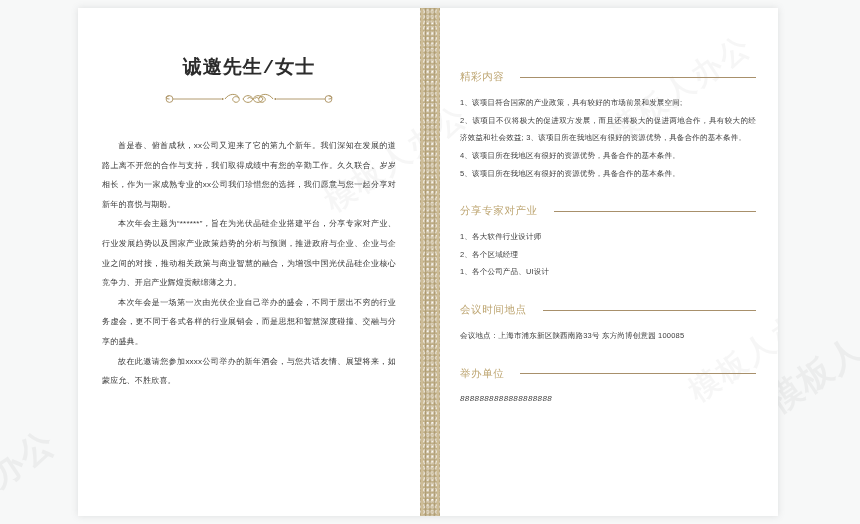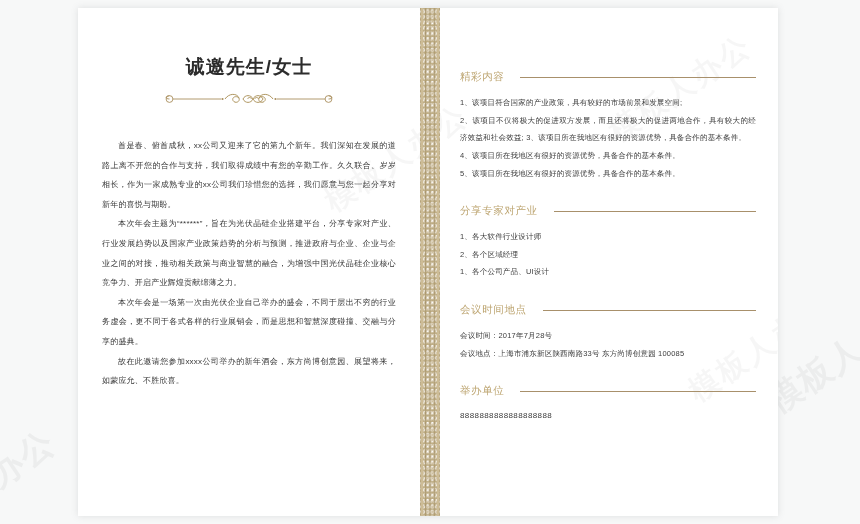--- a/index.html
+++ b/index.html
@@ -104,21 +104,21 @@
     height: 508px;
     padding: 46px 24px 0 24px;
   }
 
   .invite-title {
     text-align: center;
     font-size: 19px;
     font-weight: 700;
     color: #2c2c2c;
     letter-spacing: 1px;
-    font-family: Liberation Sans, sans-serif;
+    font-family: Liberation Mono, monospace;
   }
 
   .flourish {
     margin: 8px auto 0;
     width: 180px;
     height: 22px;
     display: block;
   }
 
   .body-copy {
@@ -174,20 +174,21 @@
     line-height: 2.35;
     color: #3d3d3d;
     letter-spacing: 0.2px;
   }
 
   .org-value {
     font-size: 8px;
     line-height: 2;
     color: #3d3d3d;
     letter-spacing: 0.4px;
+    font-style: italic;
   }
 </style>
 </head>
 <body>
 
 <div class="bg-watermark bg-wm-bl">办公</div>
 <div class="bg-watermark bg-wm-br">模板人</div>
 
 <div class="page">
 
@@ -217,21 +218,21 @@
         <path d="M95.5 11 C96.5 9 99 9 99.5 11"></path>
       </g>
       <circle cx="63.5" cy="11" r="1.1" fill="#a98f5e"></circle>
       <circle cx="116.5" cy="11" r="1.1" fill="#a98f5e"></circle>
     </svg>
 
     <div class="body-copy">
       <p>首是春、俯首成秋，xx公司又迎来了它的第九个新年。我们深知在发展的道路上离不开您的合作与支持，我们取得成绩中有您的辛勤工作。久久联合、岁岁相长，作为一家成熟专业的xx公司我们珍惜您的选择，我们愿意与您一起分享对新年的喜悦与期盼。</p>
       <p>本次年会主题为“******”，旨在为光伏晶硅企业搭建平台，分享专家对产业、行业发展趋势以及国家产业政策趋势的分析与预测，推进政府与企业、企业与企业之间的对接，推动相关政策与商业智慧的融合，为增强中国光伏晶硅企业核心竞争力、开启产业辉煌贡献绵薄之力。</p>
       <p>本次年会是一场第一次由光伏企业自己举办的盛会，不同于层出不穷的行业务虚会，更不同于各式各样的行业展销会，而是思想和智慧深度碰撞、交融与分享的盛典。</p>
-      <p>故在此邀请您参加xxxx公司举办的新年酒会，东方尚博创意园、展望将来，如蒙应允、不胜欣喜。</p>
+      <p>故在此邀请您参加xxxx公司举办的新年酒会，与您共话友情、展望将来，如蒙应允、不胜欣喜。</p>
     </div>
   </div>
 
   <div class="center-band"></div>
 
   <div class="right-pane">
 
     <div class="section">
       <div class="section-head">
         <span class="sh-text">精彩内容</span>
@@ -256,21 +257,20 @@
         <li>1、各个公司产品、UI设计</li>
       </ul>
     </div>
 
     <div class="section">
       <div class="section-head">
         <span class="sh-text">会议时间地点</span>
         <span class="sh-rule"></span>
       </div>
       <div>
-        <div class="info-line">会议时间：2017年7月28号</div>
         <div class="info-line">会议地点：上海市浦东新区陕西南路33号 东方尚博创意园 100085</div>
       </div>
     </div>
 
     <div class="section">
       <div class="section-head">
         <span class="sh-text">举办单位</span>
         <span class="sh-rule"></span>
       </div>
       <div class="org-value">8888888888888888888</div>

